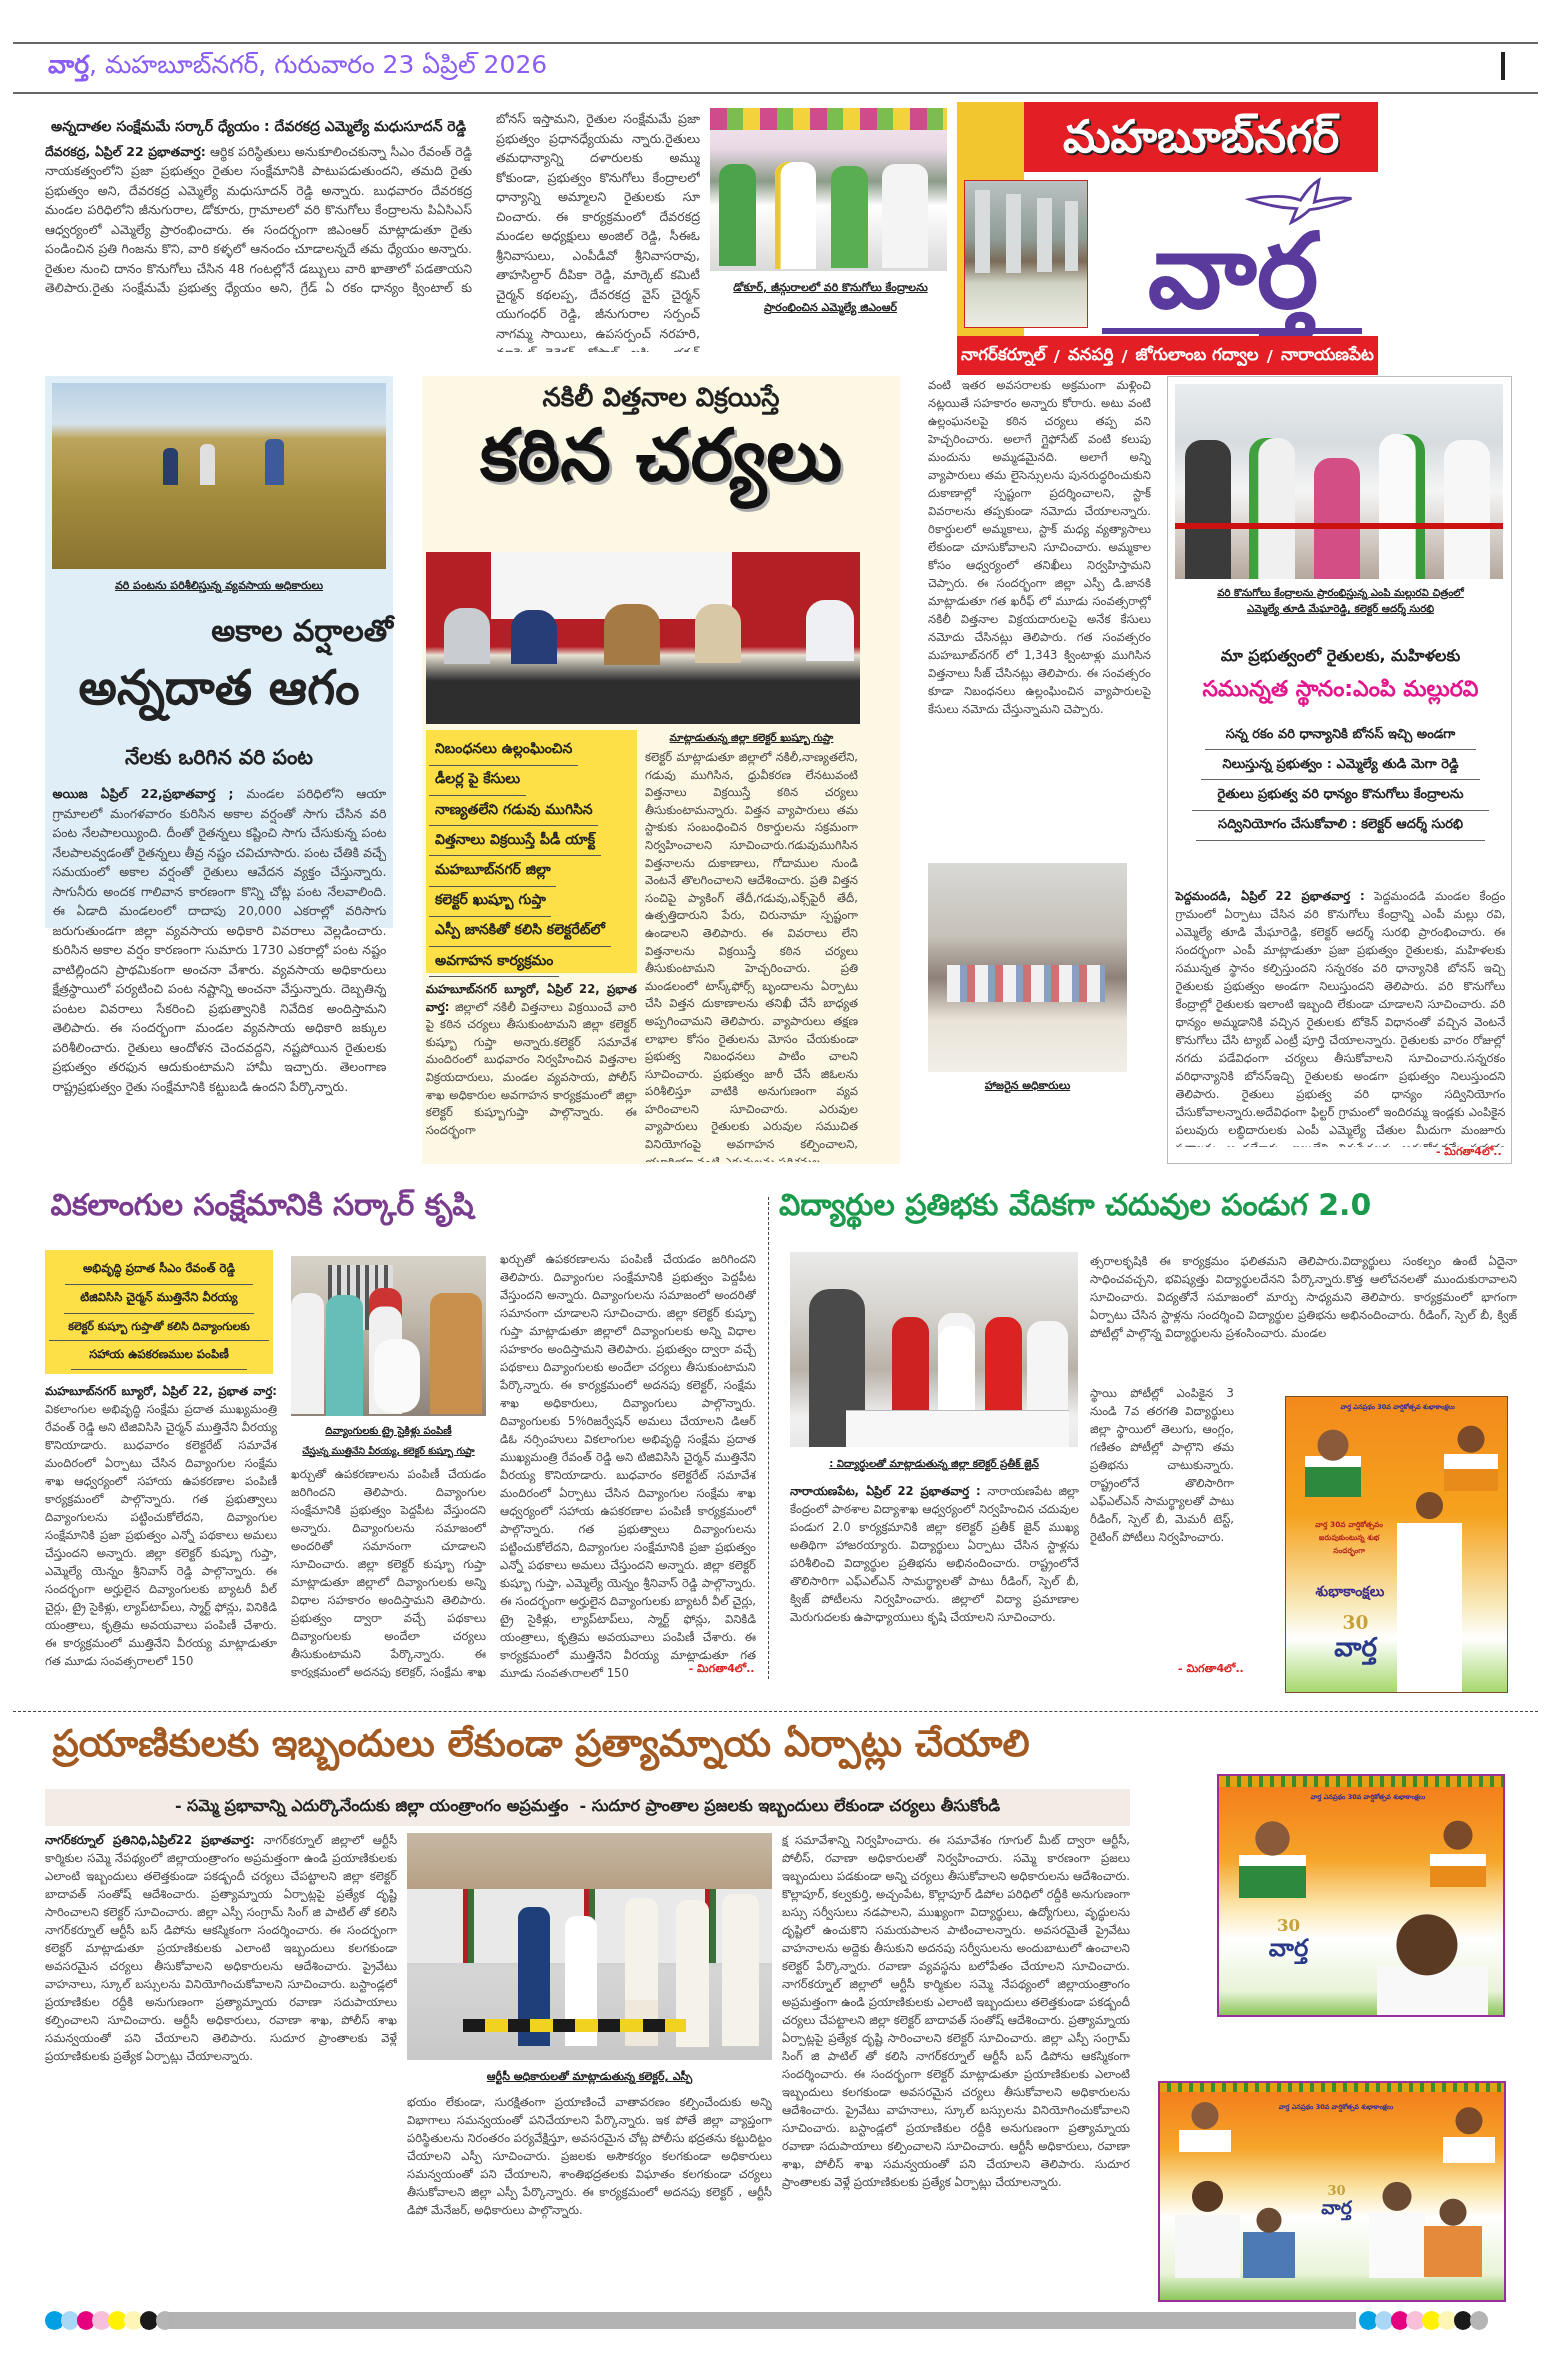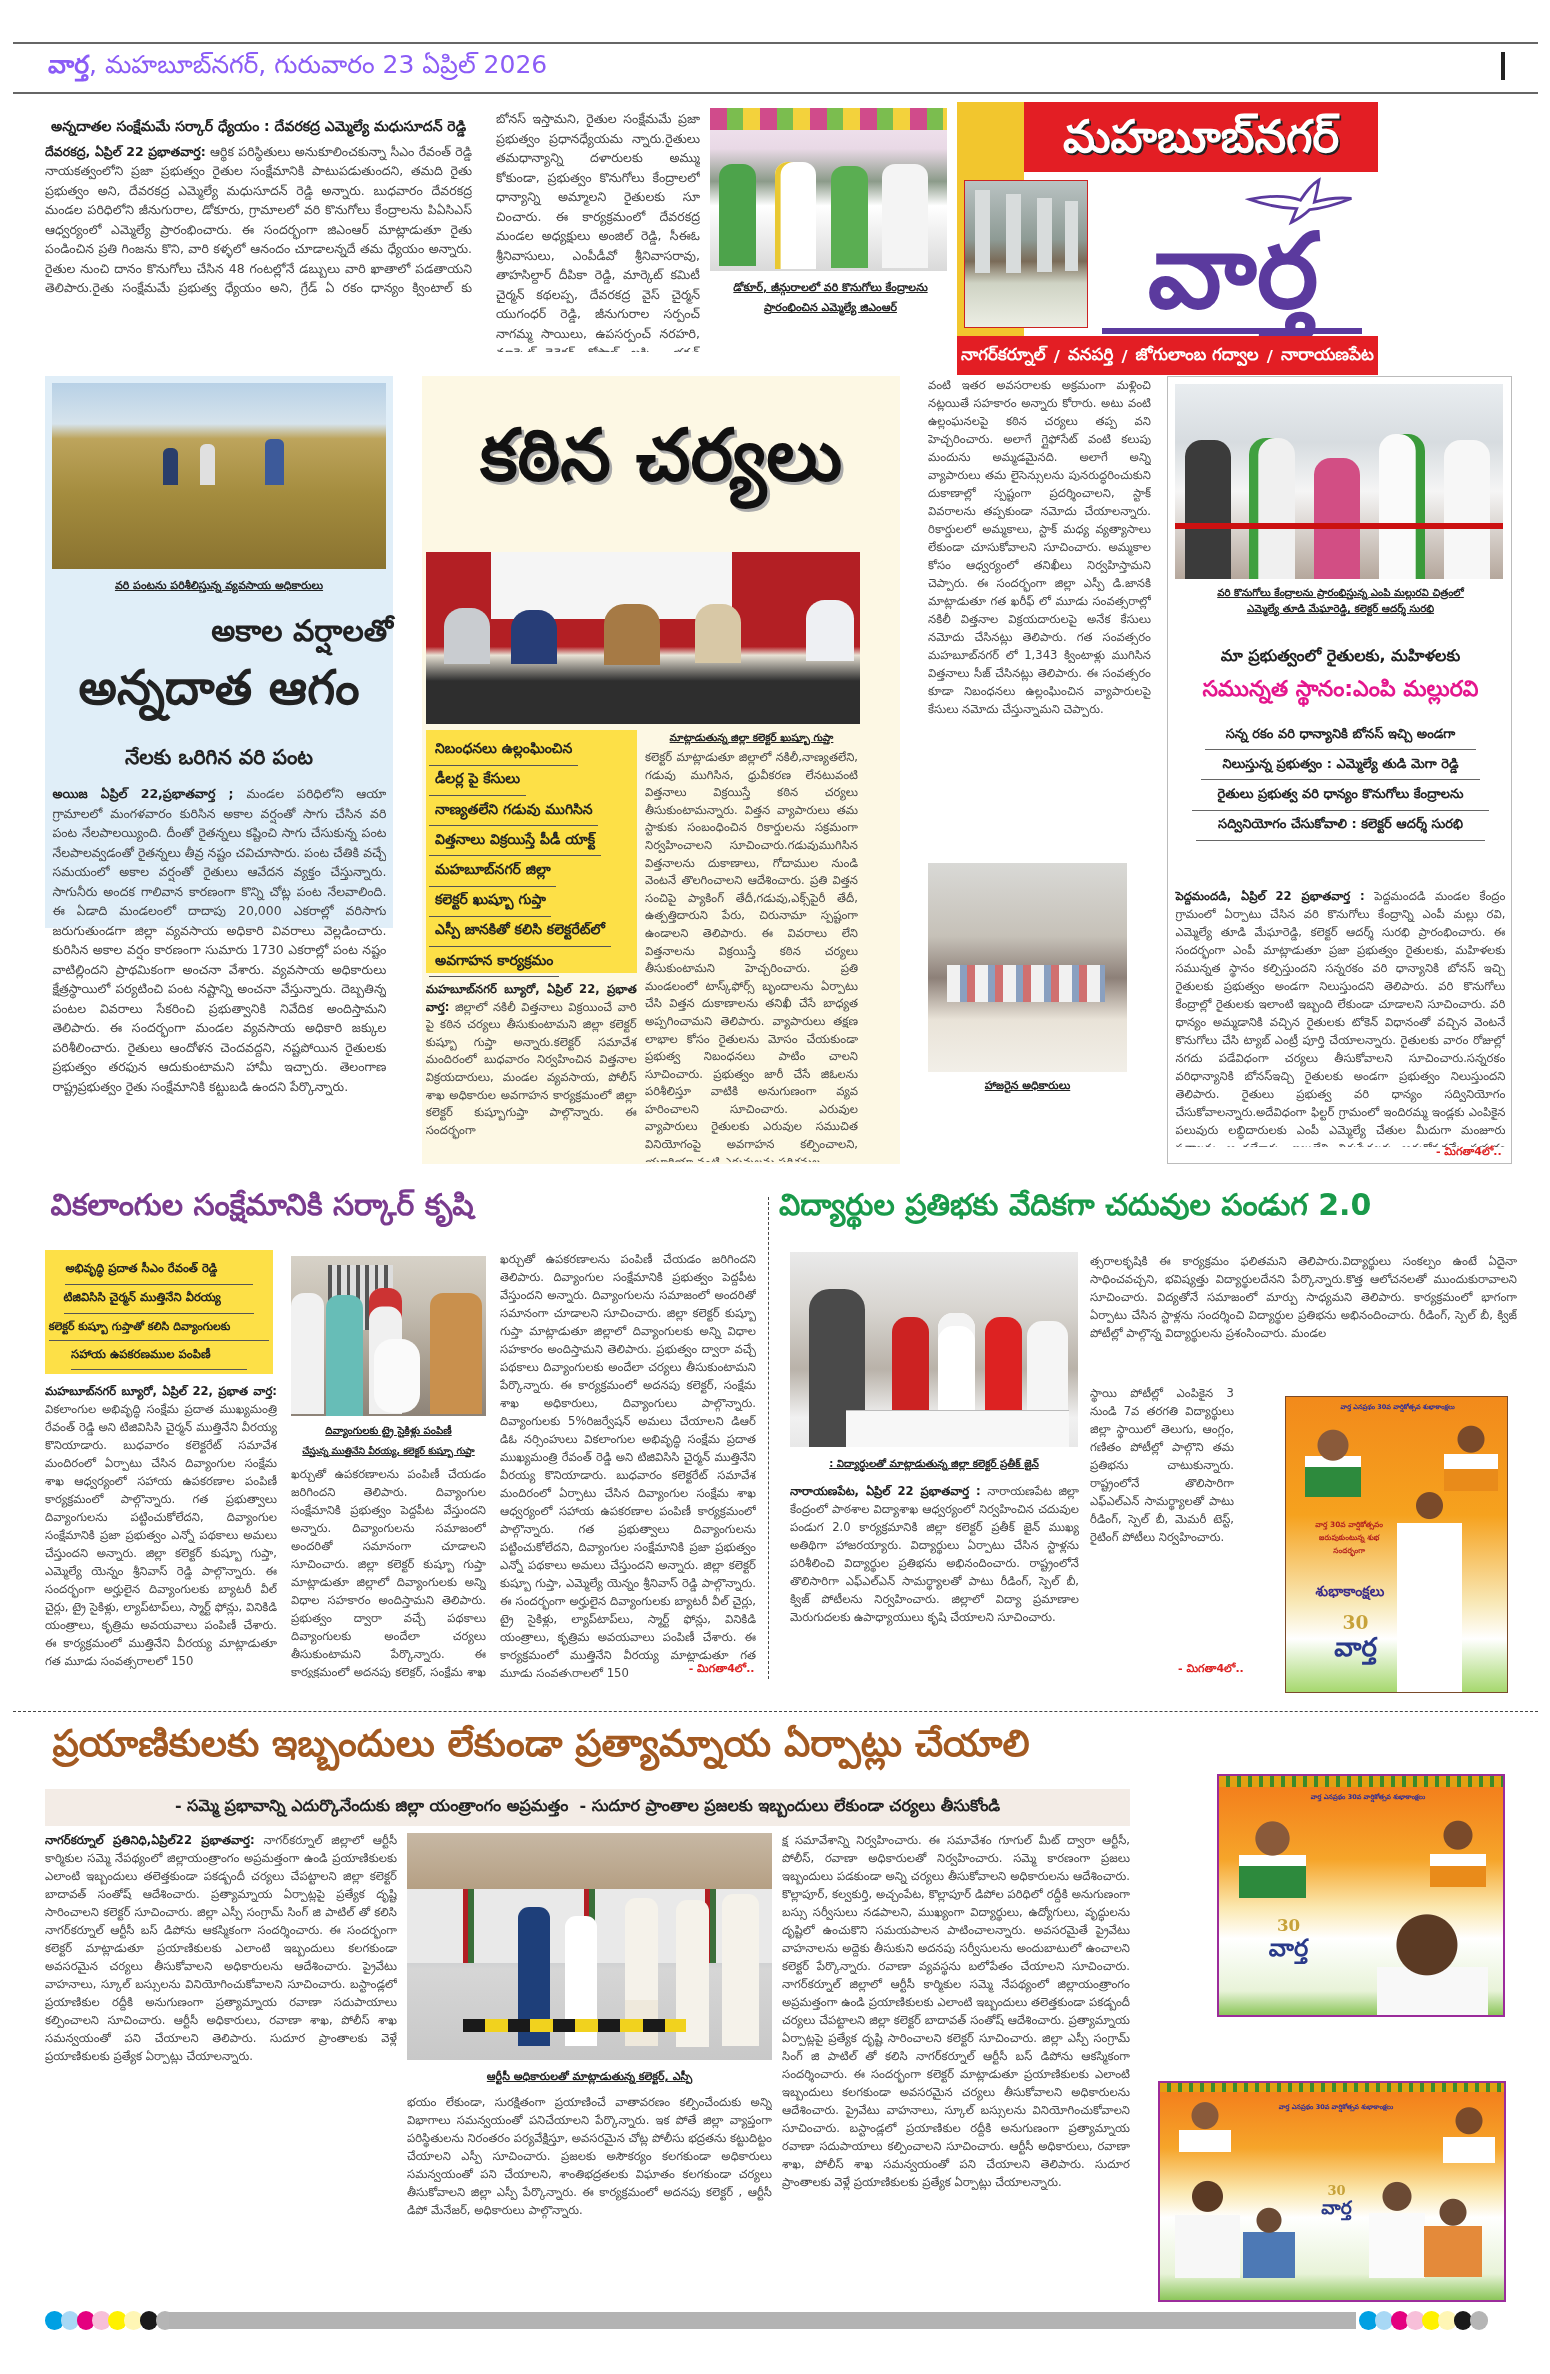--- a/index.html
+++ b/index.html
@@ -78,20 +78,21 @@
     <div style="position:absolute;left:213px;top:56px;width:18.6px;height:46px;background:#3d5a9a;border-radius:5.6px 5.6px 0 0"></div>
   </div>
   <div class="cap" style="position:absolute;left:0;top:200px;width:348px;font-size:11px">వరి పంటను పరిశీలిస్తున్న వ్యవసాయ అధికారులు</div>
   <div style="position:absolute;left:0;top:237px;width:348px;text-align:right;font-size:30px;font-weight:bold;color:#222">అకాల వర్షాలతో</div>
   <div style="position:absolute;left:0;top:283px;width:348px;text-align:center;font-size:48px;font-weight:bold;color:#222">అన్నదాత ఆగం</div>
   <div style="position:absolute;left:0;top:369px;width:348px;text-align:center;font-size:20.4px;font-weight:bold;color:#222">నేలకు ఒరిగిన వరి పంట</div>
   <div class="body-text" style="position:absolute;left:7.4px;top:408px;width:334px;height:371px"><span class="dl">అయిజ ఏప్రిల్ 22,ప్రభాతవార్త ;</span> <span>మండల పరిధిలోని ఆయా గ్రామాలలో మంగళవారం కురిసిన అకాల వర్షంతో సాగు చేసిన వరి పంట నేలపాలయ్యింది. దీంతో రైతన్నలు కష్టించి సాగు చేసుకున్న పంట నేలపాలవ్వడంతో రైతన్నలు తీవ్ర నష్టం చవిచూసారు. పంట చేతికి వచ్చే సమయంలో అకాల వర్షంతో రైతులు ఆవేదన వ్యక్తం చేస్తున్నారు. సాగునీరు అందక గాలివాన కారణంగా కొన్ని చోట్ల పంట నేలవాలింది. ఈ ఏడాది మండలంలో దాదాపు 20,000 ఎకరాల్లో వరిసాగు జరుగుతుండగా జిల్లా వ్యవసాయ అధికారి వివరాలు వెల్లడించారు. కురిసిన అకాల వర్షం కారణంగా సుమారు 1730 ఎకరాల్లో పంట నష్టం వాటిల్లిందని ప్రాథమికంగా అంచనా వేశారు. వ్యవసాయ అధికారులు క్షేత్రస్థాయిలో పర్యటించి పంట నష్టాన్ని అంచనా వేస్తున్నారు. దెబ్బతిన్న పంటల వివరాలు సేకరించి ప్రభుత్వానికి నివేదిక అందిస్తామని తెలిపారు. ఈ సందర్భంగా మండల వ్యవసాయ అధికారి జక్కుల పరిశీలించారు. రైతులు ఆందోళన చెందవద్దని, నష్టపోయిన రైతులకు ప్రభుత్వం తరఫున ఆదుకుంటామని హామీ ఇచ్చారు. తెలంగాణ రాష్ట్రప్రభుత్వం రైతు సంక్షేమానికి కట్టుబడి ఉందని పేర్కొన్నారు.</span></div>
 </div>
 
 <div class="abs" style="left:422px;top:376px;width:478px;height:788px;background:#fdf8e4">
+  <div style="position:absolute;left:0;top:5.6px;width:478px;text-align:center;font-size:26px;font-weight:bold;color:#222">నకిలీ విత్తనాల విక్రయిస్తే</div>
   <div style="position:absolute;left:0;top:37px;width:478px;text-align:center;font-size:72px;font-weight:bold;color:#111;text-shadow:2.8px 2.8px 0 #aaa">కఠిన చర్యలు</div>
   <div class="photo" style="left:3.7px;top:176px;width:434px;height:172px;background:linear-gradient(180deg,#b31f24 0%,#b31f24 55%,#e8e2d5 60%,#2e2e2e 75%,#2e2e2e 100%)">
     <div style="position:absolute;left:65px;top:0;width:241px;height:67px;background:#f5f5f5"></div>
     <div style="position:absolute;left:18.6px;top:56px;width:46px;height:56px;background:#c9ccd0;border-radius:18.6px 18.6px 0 0"></div>
     <div style="position:absolute;left:85px;top:58px;width:46px;height:54px;background:#273d77;border-radius:18.6px 18.6px 0 0"></div>
     <div style="position:absolute;left:178px;top:52px;width:56px;height:61px;background:#a67a45;border-radius:20.4px 20.4px 0 0"></div>
     <div style="position:absolute;left:269px;top:52px;width:46px;height:59px;background:#d8c8a6;border-radius:18.6px 18.6px 0 0"></div>
     <div style="position:absolute;left:380px;top:48px;width:48px;height:61px;background:#eef0f3;border-radius:18.6px 18.6px 0 0"></div>
   </div>
   <div class="hl-box" style="position:absolute;left:3.7px;top:354px;width:211px;height:243px;padding:5.6px 3.7px">
@@ -132,21 +133,21 @@
     <div style="font-size:13px;font-weight:bold;color:#222;padding:5.6px 0;border-bottom:1.4px solid #666;margin:0 33px">నిలుస్తున్న ప్రభుత్వం : ఎమ్మెల్యే తుడి మెగా రెడ్డి</div>
     <div style="font-size:13px;font-weight:bold;color:#222;padding:5.6px 0;border-bottom:1.4px solid #666;margin:0 24px">రైతులు ప్రభుత్వ వరి ధాన్యం కొనుగోలు కేంద్రాలను</div>
     <div style="font-size:13px;font-weight:bold;color:#222;padding:5.6px 0;border-bottom:1.4px solid #666;margin:0 28px">సద్వినియోగం చేసుకోవాలి : కలెక్టర్ ఆదర్శ్ సురభి</div>
   </div>
   <div class="body-text" style="position:absolute;left:7.4px;top:510px;width:330px;height:260px;font-size:11.6px;line-height:18px"><span class="dl">పెద్దమందడి, ఏప్రిల్ 22 ప్రభాతవార్త :</span> <span>పెద్దమందడి మండల కేంద్రం గ్రామంలో ఏర్పాటు చేసిన వరి కొనుగోలు కేంద్రాన్ని ఎంపీ మల్లు రవి, ఎమ్మెల్యే తూడి మేఘారెడ్డి, కలెక్టర్ ఆదర్శ్ సురభి ప్రారంభించారు. ఈ సందర్భంగా ఎంపీ మాట్లాడుతూ ప్రజా ప్రభుత్వం రైతులకు, మహిళలకు సమున్నత స్థానం కల్పిస్తుందని సన్నరకం వరి ధాన్యానికి బోనస్ ఇచ్చి రైతులకు ప్రభుత్వం అండగా నిలుస్తుందని తెలిపారు. వరి కొనుగోలు కేంద్రాల్లో రైతులకు ఇలాంటి ఇబ్బంది లేకుండా చూడాలని సూచించారు. వరి ధాన్యం అమ్మడానికి వచ్చిన రైతులకు టోకెన్ విధానంతో వచ్చిన వెంటనే కొనుగోలు చేసి ట్యాబ్ ఎంట్రీ పూర్తి చేయాలన్నారు. రైతులకు వారం రోజుల్లో నగదు పడేవిధంగా చర్యలు తీసుకోవాలని సూచించారు.సన్నరకం వరిధాన్యానికి బోనస్ఇచ్చి రైతులకు అండగా ప్రభుత్వం నిలుస్తుందని తెలిపారు. రైతులు ప్రభుత్వ వరి ధాన్యం సద్వినియోగం చేసుకోవాలన్నారు.అదేవిధంగా ఫిల్టర్ గ్రామంలో ఇందిరమ్మ ఇండ్లకు ఎంపికైన పలువురు లబ్ధిదారులకు ఎంపీ ఎమ్మెల్యే చేతుల మీదుగా మంజూరు పత్రాలను అందజేశారు. ఇల్లులేని నిరుపేదలకు ఆదుకోవడమే ప్రభుత్వ ధ్యేయమని</span></div>
   <div class="more" style="position:absolute;right:9.3px;top:768px;font-size:11px">- మిగతా4లో..</div>
 </div>
 
 <div class="abs" style="left:45px;top:1187px;width:714px;height:501px">
   <div style="font-size:30px;font-weight:bold;color:#7a3c8f;white-space:nowrap;margin-left:5.6px">వికలాంగుల సంక్షేమానికి సర్కార్ కృషి</div>
-  <div class="hl-box" style="position:absolute;left:0;top:63px;width:228px;height:124px;padding:5.6px 0">
+  <div class="hl-box" style="position:absolute;left:0;top:63px;width:228px;height:124px;text-align:center;padding:5.6px 0">
     <div style="font-size:11.6px;font-weight:bold;color:#222;padding:5.6px 0;border-bottom:1.4px solid #555;margin:0 20.4px">అభివృద్ధి ప్రదాత సీఎం రేవంత్ రెడ్డి</div>
     <div style="font-size:11.6px;font-weight:bold;color:#222;padding:5.6px 0;border-bottom:1.4px solid #555;margin:0 18.6px">టిజివిసిసి చైర్మన్ ముత్తినేని వీరయ్య</div>
     <div style="font-size:11px;font-weight:bold;color:#222;padding:5.6px 0;border-bottom:1.4px solid #555;margin:0 3.7px">కలెక్టర్ కుష్బూ గుప్తాతో కలిసి దివ్యాంగులకు</div>
     <div style="font-size:11.6px;font-weight:bold;color:#222;padding:5.6px 0;border-bottom:1.4px solid #555;margin:0 26px">సహాయ ఉపకరణముల పంపిణీ</div>
   </div>
   <div class="photo" style="left:246px;top:69px;width:195px;height:160px;background:linear-gradient(180deg,#d7d2c8 0%,#c7c0b4 30%,#a69c8e 70%,#8d8378 100%)">
     <div style="position:absolute;left:37px;top:9.3px;width:65px;height:65px;background:repeating-linear-gradient(90deg,#555 0 3.7px,#ddd 3.7px 9.3px)"></div>
     <div style="position:absolute;left:0;top:37px;width:33px;height:121px;background:#f1f1f1;border-radius:13px 13px 0 0"></div>
     <div style="position:absolute;left:35px;top:39px;width:37px;height:121px;background:#67bdb7;border-radius:13px 13px 0 0"></div>
     <div style="position:absolute;left:78px;top:32px;width:33px;height:126px;background:#f0f0f0;border-radius:13px 13px 0 0;box-shadow:inset 0 18.6px 0 #c33"></div>

